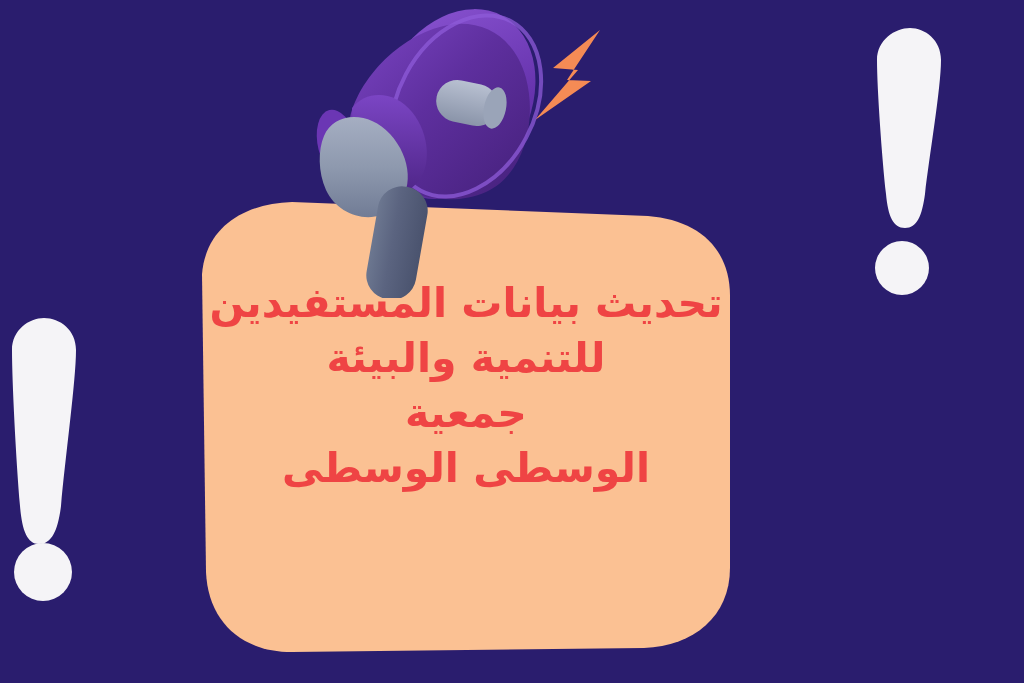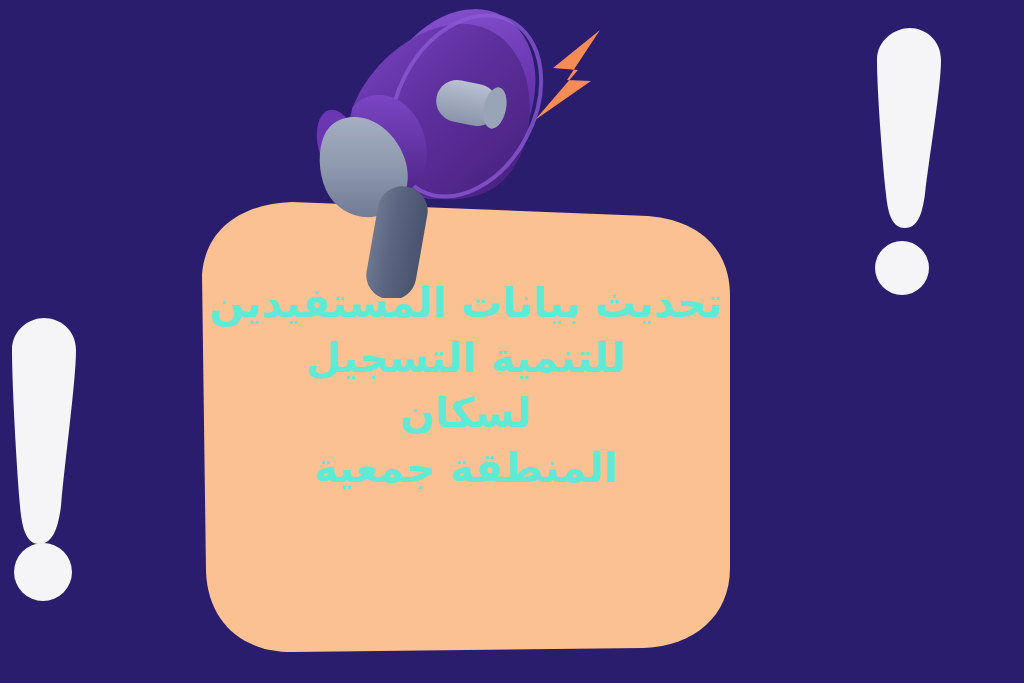--- a/index.html
+++ b/index.html
@@ -105,25 +105,25 @@
                  L452 20
                  C502 24, 534 52, 534 100
                  L534 372
                  C534 420, 498 450, 448 452
                  L96 456
                  C44 456, 12 424, 10 376
                  Z" fill="#FBC193"></path>
       </svg>
     </div>
 
-    <div id="card-text" style="color: #5eead4;">
+    <div id="card-text" style="color: #ef4444;">
       <span class="line">تحديث بيانات المستفيدين</span>
-      <span class="line">للتنمية التسجيل</span>
-      <span class="line">لسكان</span>
-      <span class="line">المنطقة جمعية</span>
+      <span class="line">للتنمية والبيئة</span>
+      <span class="line">جمعية</span>
+      <span class="line">الوسطى الوسطى</span>
     </div>
   </div>
 
   <div id="megaphone">
     <svg width="350" height="290" viewBox="0 0 350 290" xmlns="http://www.w3.org/2000/svg">
       <defs>
         <linearGradient id="coneGrad" x1="0" y1="0" x2="1" y2="1">
           <stop offset="0%" stop-color="#7B45C4"></stop>
           <stop offset="45%" stop-color="#5E2F9E"></stop>
           <stop offset="100%" stop-color="#44207A"></stop>

